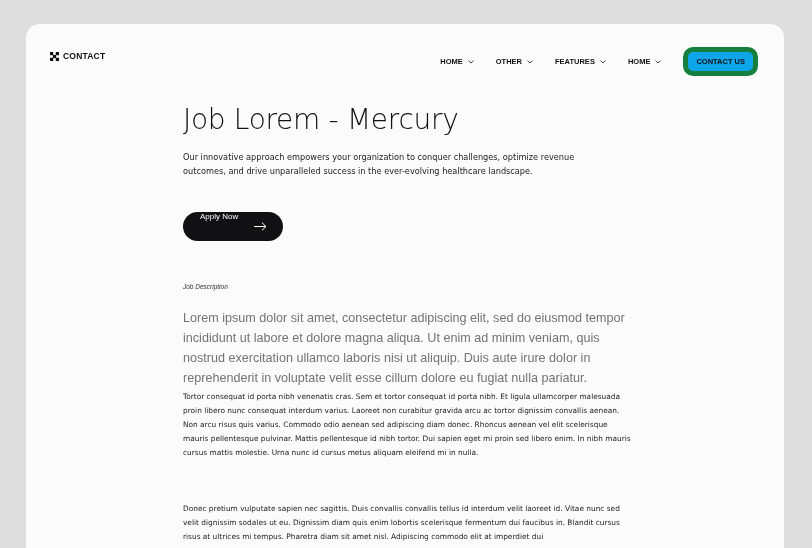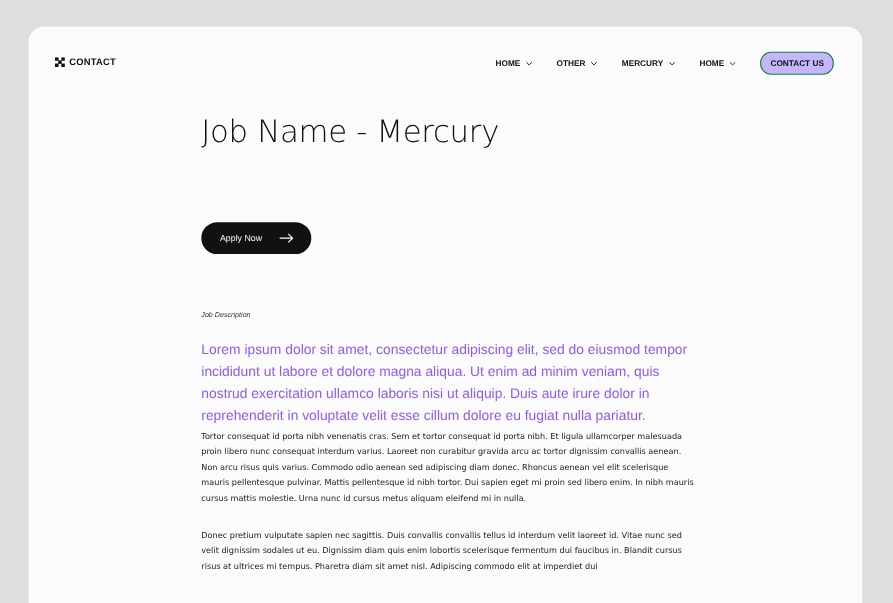--- a/index.html
+++ b/index.html
@@ -29,63 +29,63 @@
     .menu {
       position: absolute; right: 26px; top: 23px;
       display: flex; align-items: center; font-weight: bold;
     }
     .menu-item {
       display: flex; align-items: center; gap: 5px;
       font-size: 7.5px; color: #111; margin-right: 22px; cursor: pointer;
     }
     .menu-item svg { width: 6px; height: 4px; display: block; }
     .contact {
-      border: 1px solid #15803d; border-radius: 10px;
-      padding: 5px 8px; font-size: 7.5px; color: #111; background: #c4b5fd;
+      border: 5px solid #15803d; border-radius: 10px;
+      padding: 5px 8px; font-size: 7.5px; color: #111; background: #0ea5e9;
       cursor: pointer;
     }
     .content {
       position: absolute; left: 157px; top: 76px; width: 450px;
     }
     .title {
       font-family: "DejaVu Sans", sans-serif;
       font-weight: 200; font-size: 28px; letter-spacing: -0.3px;
       color: #111; line-height: 40px;
       -webkit-text-stroke: 0;
     }
     .subtitle {
       margin-top: 10px;
       font-family: "DejaVu Sans", sans-serif;
       font-size: 8.2px; line-height: 14px; color: #222;
       width: 400px;
     }
     .apply {
-      position: absolute; left: 0; top: 102px;
+      position: absolute; left: 0; top: 112px;
       width: 100px; height: 29px; border-radius: 15px;
       background: #111113; color: #fff;
-      display: flex; align-items: center; justify-content: flex-start;
+      display: flex; justify-content: flex-start;
       padding-left: 17px; font-size: 8px; cursor: pointer;
     }
     .apply svg { position: absolute; right: 16px; top: 10px; width: 13px; height: 9px; }
     .desc-label {
       position: absolute; left: 0; top: 183px;
       font-size: 6.5px; font-style: italic; color: #333;
     }
     .lead {
       position: absolute; left: 0; top: 208px; width: 450px;
       font-family: "Liberation Sans", sans-serif;
-      font-size: 12.6px; line-height: 20px; color: #8b5cf6;
+      font-size: 12.6px; line-height: 20px; color: #737373;
     }
     .para {
       position: absolute; left: 0; width: 450px;
       font-family: "DejaVu Sans", sans-serif;
       font-size: 7.4px; line-height: 14px; color: #222;
     }
     .p1 { top: 290px; }
-    .p2 { top: 380px; }
+    .p2 { top: 402px; }
   </style>
 </head>
 <body>
 
 <div class="card">
   <div class="nav">
     <div class="logo">
       <svg viewBox="0 0 10 10">
         <rect x="0" y="0" width="3.6" height="3.6" fill="#111"></rect>
         <rect x="6.4" y="0" width="3.6" height="3.6" fill="#111"></rect>
@@ -103,37 +103,38 @@
             <path d="M0.5 0.6 L3 3 L5.5 0.6" fill="none" stroke="#111" stroke-width="0.8"></path>
           </svg>
       </div>
       <div class="menu-item">
         <span>OTHER</span>
         <svg viewBox="0 0 6 4">
             <path d="M0.5 0.6 L3 3 L5.5 0.6" fill="none" stroke="#111" stroke-width="0.8"></path>
           </svg>
       </div>
       <div class="menu-item">
-        <span>MERCURY</span>
+        <span>FEATURES</span>
         <svg viewBox="0 0 6 4">
             <path d="M0.5 0.6 L3 3 L5.5 0.6" fill="none" stroke="#111" stroke-width="0.8"></path>
           </svg>
       </div>
       <div class="menu-item">
         <span>HOME</span>
         <svg viewBox="0 0 6 4">
             <path d="M0.5 0.6 L3 3 L5.5 0.6" fill="none" stroke="#111" stroke-width="0.8"></path>
           </svg>
       </div>
       <div class="contact">CONTACT US</div>
     </div>
   </div>
 
   <div class="content">
-    <h1 class="title">Job Name - Mercury</h1>
+    <h1 class="title">Job Lorem - Mercury</h1>
+    <p class="subtitle">Our innovative approach empowers your organization to conquer challenges, optimize revenue outcomes, and drive unparalleled success in the ever-evolving healthcare landscape.</p>
 
     <div class="apply">
       <span>Apply Now</span>
       <svg viewBox="0 0 13 9">
         <path d="M0 4.5 H12 M8 0.7 L12 4.5 L8 8.3" fill="none" stroke="#fff" stroke-width="1"></path>
       </svg>
     </div>
 
     <div class="desc-label">Job Description</div>
     <p class="lead">Lorem ipsum dolor sit amet, consectetur adipiscing elit, sed do eiusmod tempor incididunt ut labore et dolore magna aliqua. Ut enim ad minim veniam, quis nostrud exercitation ullamco laboris nisi ut aliquip. Duis aute irure dolor in reprehenderit in voluptate velit esse cillum dolore eu fugiat nulla pariatur.</p>

